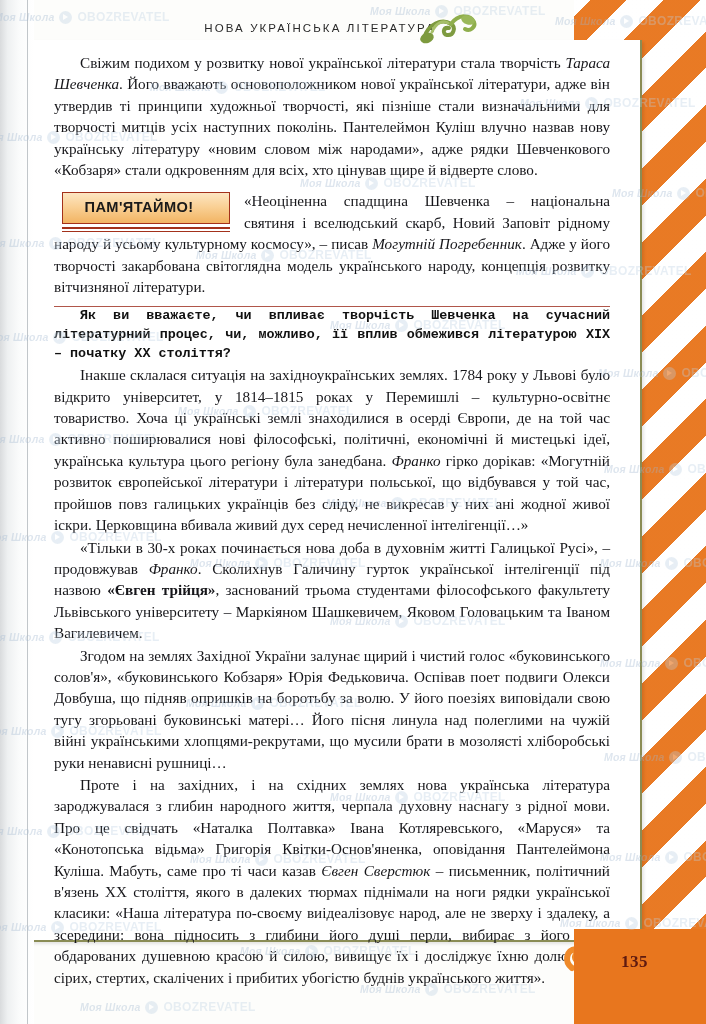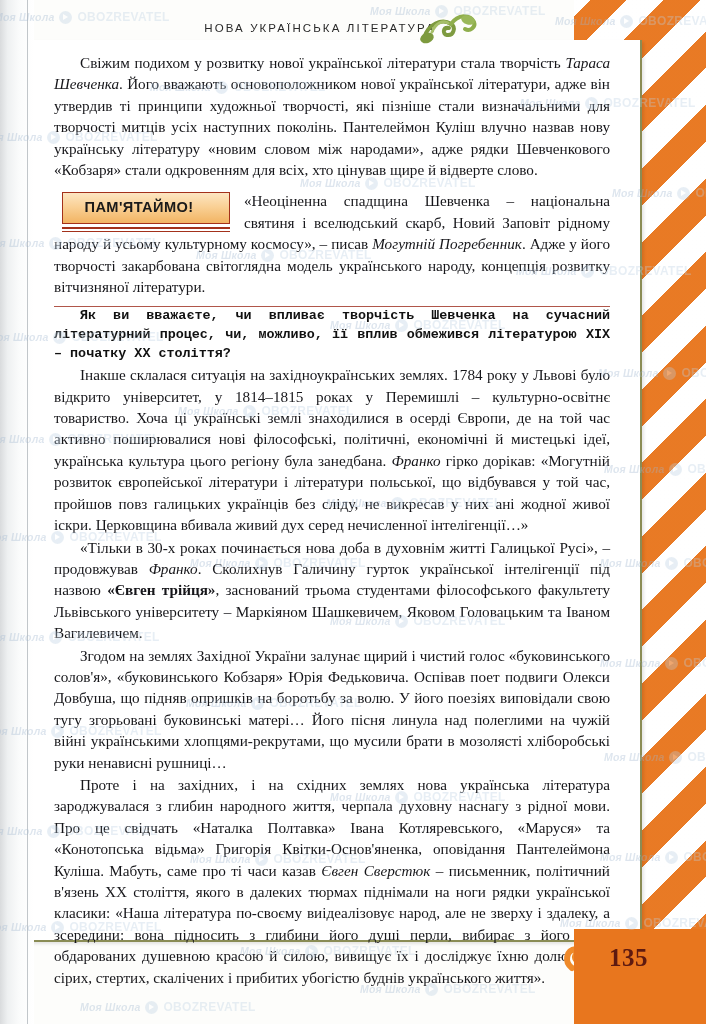--- a/index.html
+++ b/index.html
@@ -106,21 +106,21 @@
 
   
   .foot-flourish{position:absolute;left:560px;bottom:46px;width:70px;height:60px;}
   .pagebox{
     position:absolute;right:0;bottom:0;width:132px;height:95px;
     background:var(--orange);
   }
   .pageno{
     position:absolute;right:58px;bottom:52px;
     font-family:"Liberation Serif","DejaVu Serif",serif;
-    font-size:25px;font-weight:bold;color:#5e1a10;letter-spacing:.5px;
+    font-size:17px;font-weight:bold;color:#5e1a10;letter-spacing:.5px;
   }
 
   
   .wm-layer{position:absolute;inset:0;pointer-events:none;overflow:hidden;}
   .wm{
     position:absolute;display:flex;align-items:center;gap:5px;
     font-family:"Liberation Sans","DejaVu Sans",sans-serif;
     white-space:nowrap;opacity:.34;
   }
   .wm .ms{

